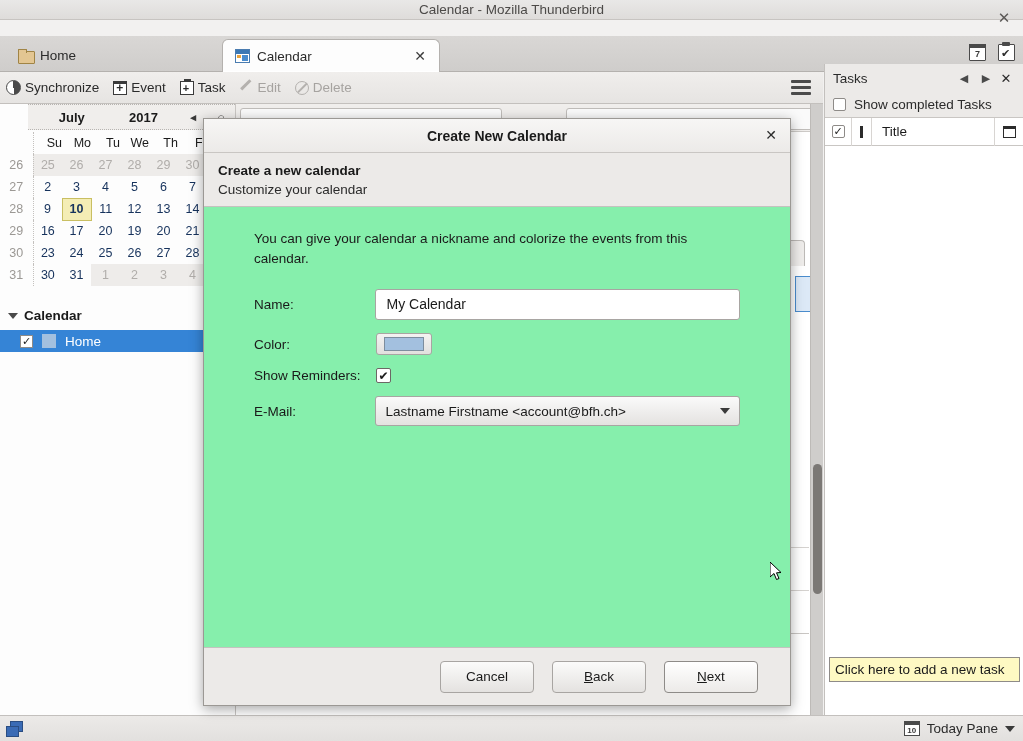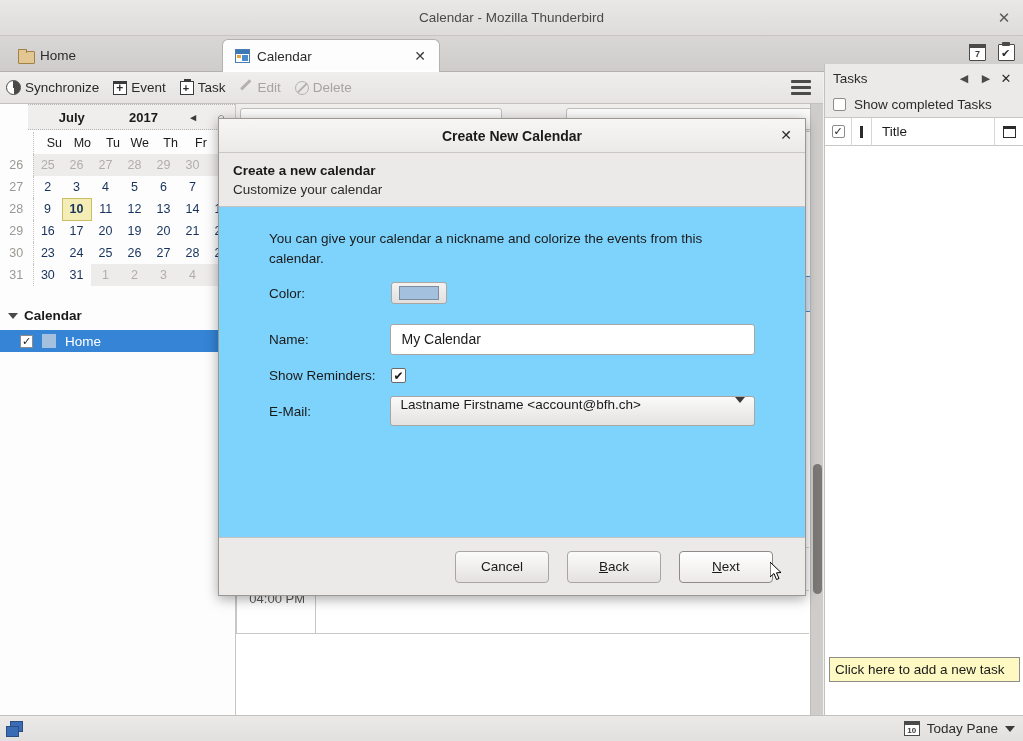--- a/index.html
+++ b/index.html
@@ -8,21 +8,21 @@
     font-family: "Liberation Sans", sans-serif;
     font-size: 13px;
     color: #1a1a1a;
     overflow: hidden;
     background: #f2f1f0;
   }
   .app { position: relative; width: 1023px; height: 741px; }
 
   
   .titlebar {
-    position: absolute; left:0; top:0; width:1023px; height:36px;
+    position: absolute; left:0; top:0; width:1023px; height:20px;
     background: linear-gradient(#e9e8e7, #dedcda);
     border-bottom: 1px solid #c7c4c1;
     display: flex; align-items: center; justify-content: center;
   }
   .titlebar-title { font-size: 13.5px; color: #4c4a48; }
   .titlebar-close {
     position: absolute; right: 10px; top: 9px;
     width: 18px; height: 18px; line-height: 17px; text-align: center;
     font-size: 15px; color: #5a5856; cursor: pointer;
   }
@@ -276,22 +276,22 @@
     width:16px;height:15px;border:1.5px solid #4a4a4a;background:#fff;position:relative;
     font-size:8px;font-weight:bold;color:#3a3a3a;
     display:flex;align-items:flex-end;justify-content:center;
   }
   .ico-cal10::before{content:"";position:absolute;left:-1px;top:-1px;right:-1px;height:3.5px;background:#4a4a4a;}
   .chev-down { width:0;height:0;border-left:5px solid transparent;border-right:5px solid transparent;
     border-top:6px solid #3a3a3a; }
 
   
   .dialog {
-    position:absolute; left:218px; top:118px; width:588px; height:478px;
-    background:#7dd3fc; border:1px solid #9b9894;
+    position:absolute; left:203px; top:118px; width:588px; height:588px;
+    background:#86efac; border:1px solid #9b9894;
     box-shadow: 0 3px 12px rgba(0,0,0,0.35);
   }
   .dlg-titlebar {
     height:34px; background:linear-gradient(#f7f6f5,#eceae8);
     border-bottom:1px solid #c9c6c3;
     display:flex; align-items:center; justify-content:center; position:relative;
   }
   .dlg-title { font-size:14px; font-weight:bold; color:#1a1a1a; }
   .dlg-close { position:absolute; right:10px; top:8px; width:18px; text-align:center;
     font-size:14px; color:#2b2b2b; cursor:pointer; }
@@ -317,21 +317,21 @@
   }
   .colorbtn .sw { width:40px; height:14px; border:1px solid #7d8d9e; }
   .dlgcbox {
     width:15px;height:15px;background:#fff;border:1px solid #6b6865;border-radius:2px;
     display:flex;align-items:center;justify-content:center;font-size:12px;color:#1a1a1a;
     cursor:pointer;
   }
   .fselect {
     width:366px; height:30px; border:1px solid #a8a5a2; border-radius:3px;
     background:linear-gradient(#fafafa,#e4e2e0);
-    display:flex; align-items:flex-start; padding:0 9px; font-size:13.5px; color:#1a1a1a;
+    display:flex; align-items:center; padding:0 9px; font-size:13.5px; color:#1a1a1a;
     cursor:pointer;
   }
   .fselect .val { flex:1; }
 
   .dlg-footer {
     position:absolute; left:0; bottom:0; width:586px; height:58px;
     background:#eceae8; border-top:1px solid #c5c2bf;
     display:flex; align-items:center; justify-content:flex-end; gap:18px; padding-right:32px;
   }
   .dbtn {
@@ -567,30 +567,30 @@
       <span class="dlg-title">Create New Calendar</span>
       <span class="dlg-close">✕</span>
     </div>
     <div class="dlg-subhead">
       <div class="dlg-h1">Create a new calendar</div>
       <div class="dlg-h2">Customize your calendar</div>
     </div>
     <div class="dlg-body">
       <div class="dlg-intro">You can give your calendar a nickname and colorize the events from this calendar.</div>
 
+      <div class="frow" style="margin-top:20px;">
+        <span class="flabel">Name:</span>
+        <div class="finput">My Calendar</div>
+      </div>
+
       <div class="frow">
         <span class="flabel">Color:</span>
         <div class="colorbtn">
           <span class="sw" style="background:#a3c0df"></span>
         </div>
-      </div>
-
-      <div class="frow" style="margin-top:20px;">
-        <span class="flabel">Name:</span>
-        <div class="finput">My Calendar</div>
       </div>
 
       <div class="frow">
         <span class="flabel">Show Reminders:</span>
         <span class="dlgcbox">✔</span>
       </div>
 
       <div class="frow">
         <span class="flabel">E-Mail:</span>
         <div class="fselect">

